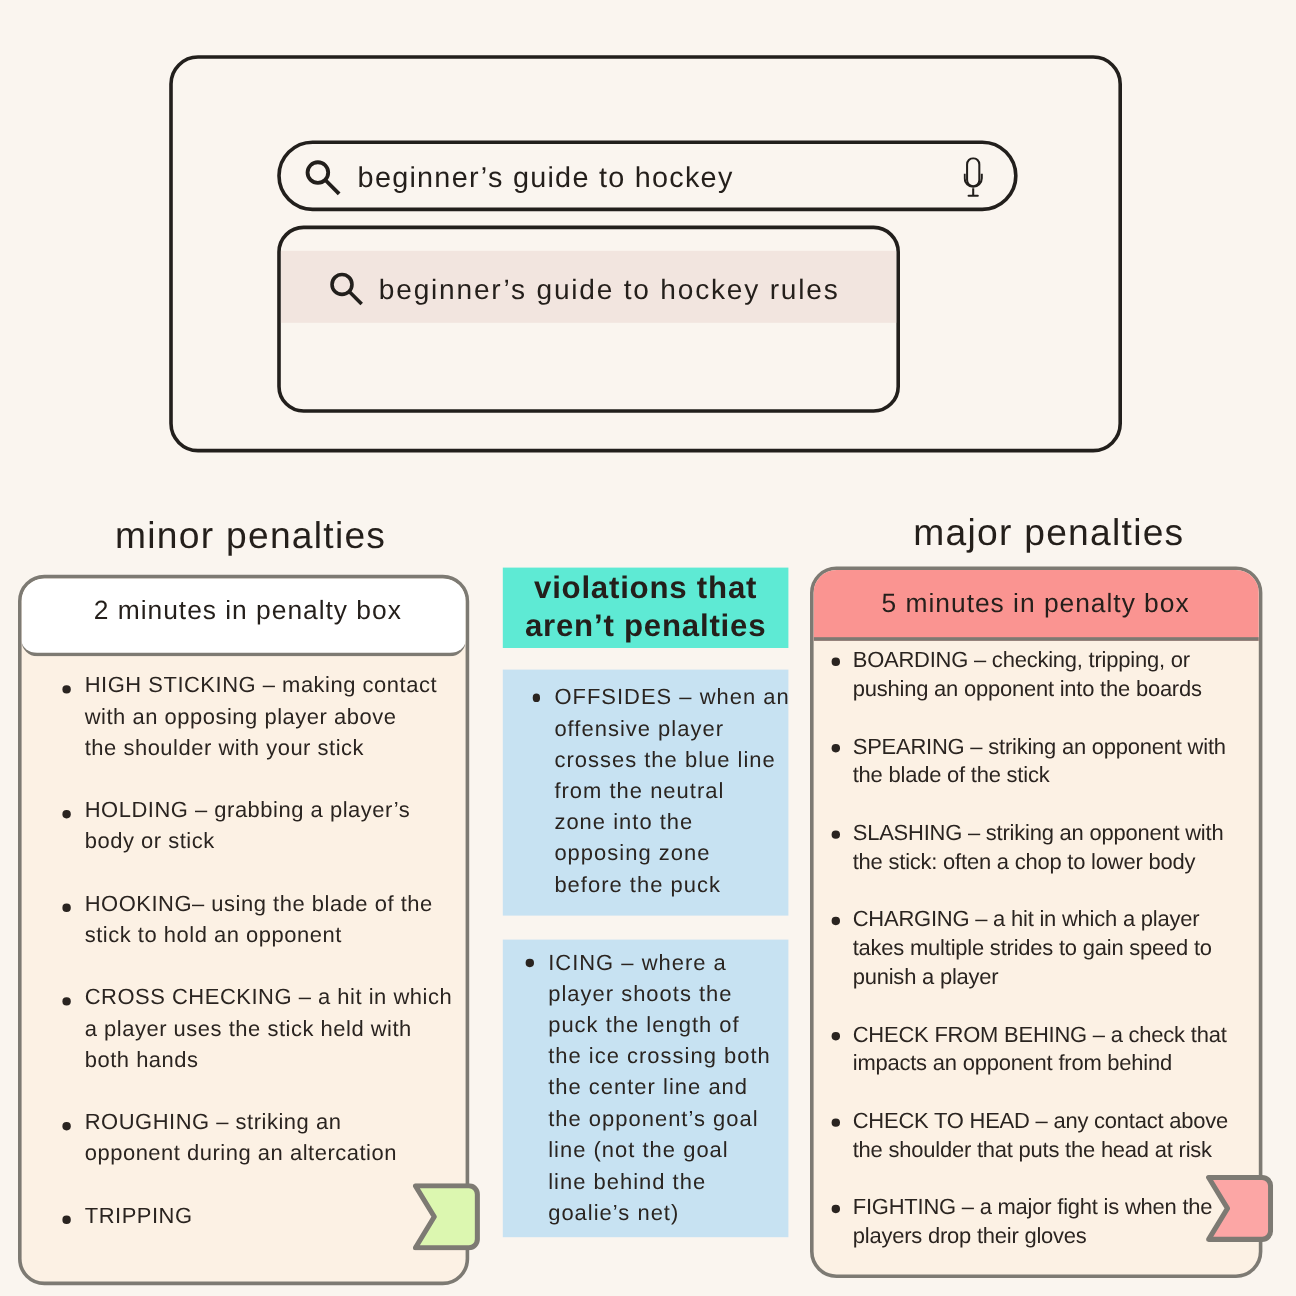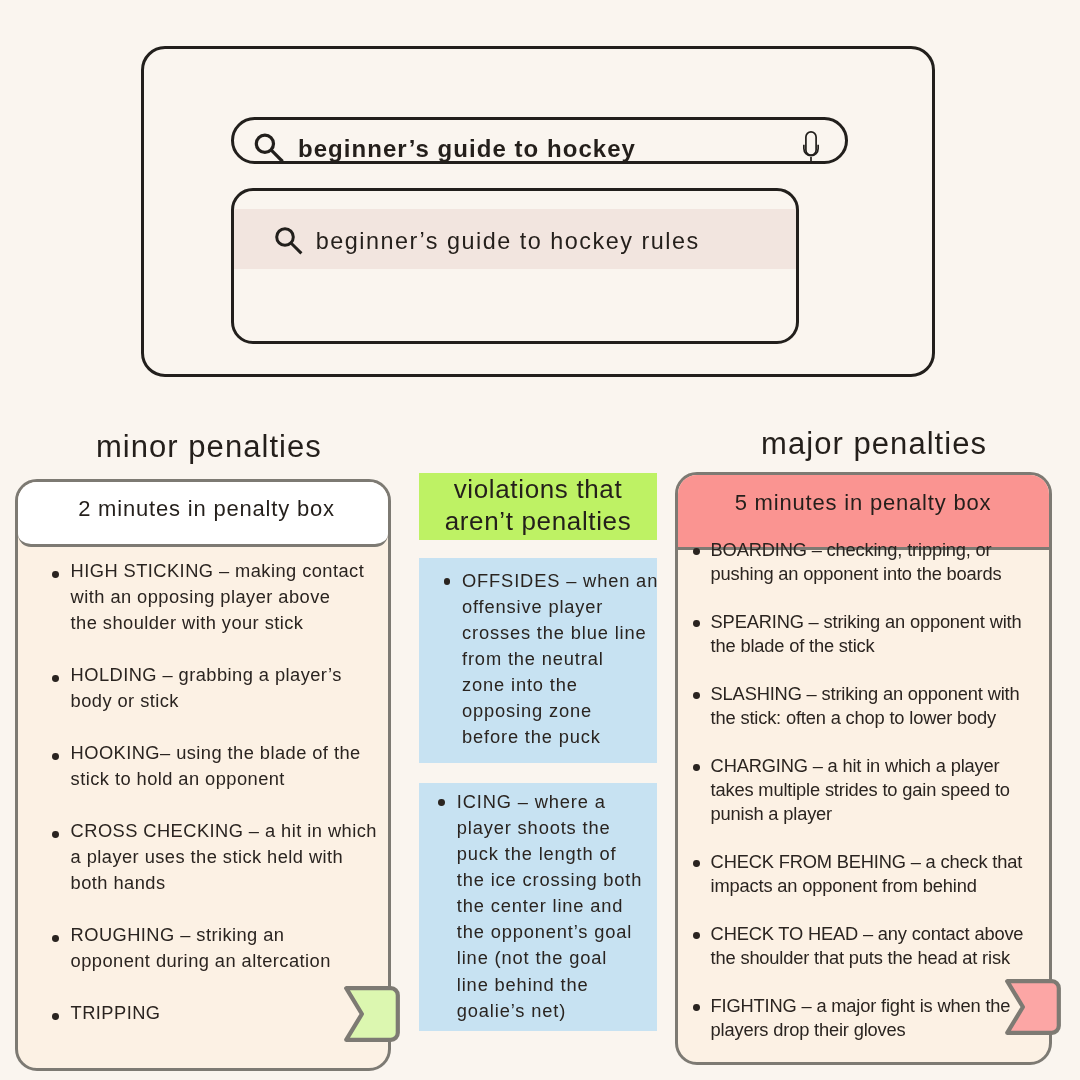--- a/index.html
+++ b/index.html
@@ -23,27 +23,27 @@
   .dot{position:absolute;top:18.4px;width:22.5px;height:22.5px;border-radius:50%;
        border:3px solid #221F1C;box-sizing:border-box;}
   #dot-red{left:22px;background:#FA2F2F;}
   #dot-yellow{left:56.4px;background:#FBDB55;}
   #dot-green{left:91px;background:#7AD456;}
   #win-title{position:absolute;left:0;right:0;top:30.8px;text-align:center;line-height:0;
     font-size:21.6px;color:#241F1B;letter-spacing:-0.28px;margin-left:-15px;}
   #close-btn{position:absolute;left:750.4px;top:19.4px;width:26px;height:26px;line-height:0;}
 
   
-  #searchbar{position:absolute;left:87px;top:68px;width:617px;height:47px;
-    border:3.4px solid #221F1C;border-radius:32px;box-sizing:border-box;background:#FAF5EF;font-weight:bold;}
+  #searchbar{position:absolute;left:87px;top:68px;width:617px;height:59px;
+    border:3.4px solid #221F1C;border-radius:32px;box-sizing:border-box;background:#FAF5EF;}
   #search-icon{position:absolute;left:19px;top:12px;width:34px;height:34px;line-height:0;}
   #search-text{position:absolute;left:64px;top:29.1px;line-height:0;font-size:24px;color:#241F1B;letter-spacing:1.05px;}
   #mic-icon{position:absolute;left:569px;top:11px;width:18px;height:35px;line-height:0;}
 
-  #suggestbox{position:absolute;left:87px;top:139px;width:568px;height:156px;
+  #suggestbox{position:absolute;left:87px;top:139px;width:519px;height:156px;
     border:3.4px solid #221F1C;border-radius:22px;box-sizing:border-box;
     background:#FAF5EF;overflow:hidden;}
   .sugg{position:absolute;left:0;right:0;height:60px;}
   .sugg .s-ico{position:absolute;left:39.5px;top:17px;width:30px;height:30px;line-height:0;}
   .sugg .s-txt{position:absolute;left:81.7px;top:31.7px;line-height:0;font-size:23.4px;color:#241F1B;letter-spacing:1.5px;}
   #sugg0{top:18px;background:#F2E5DF;}
   #sugg1{top:78px;}
 
   
   .sect-title{position:absolute;font-size:31px;line-height:0;color:#241F1B;letter-spacing:1.05px;white-space:nowrap;}
@@ -56,32 +56,32 @@
   #card-minor{left:15px;top:478.7px;width:376px;height:592.8px;}
   #card-major{left:675px;top:472px;width:377px;height:593.4px;}
   .card-head{position:absolute;left:0;right:0;top:0;
      border-bottom:3.4px solid #7D7A73;box-sizing:border-box;
      color:#241F1B;}
   .card-head .ht{position:absolute;left:0;right:0;line-height:0;text-align:center;
      font-size:22px;letter-spacing:0.81px;}
   #head-minor .ht{top:27.7px;margin-left:7px;}
   #head-major .ht{top:27.8px;margin-left:-1px;}
   #head-minor{height:64.9px;background:#ffffff;border-radius:13px;}
-  #head-major{height:75px;background:#FA9491;}
+  #head-major{height:59px;background:#FA9491;}
 
   .li{position:absolute;left:0;top:0;}
   .bullet{position:absolute;width:6.8px;height:6.8px;border-radius:50%;background:#2A2420;}
   .ln{position:absolute;font-size:18.3px;line-height:0;color:#2A2420;white-space:nowrap;}
   #list-minor .ln{letter-spacing:0.44px;}
   #list-major .ln{letter-spacing:-0.17px;}
   .mid-box .ln{letter-spacing:0.85px;}
 
   
   #mid-head{position:absolute;left:419px;top:473px;width:238px;height:66.5px;
-     background:#bef264;box-sizing:border-box;}
+     background:#5eead4;box-sizing:border-box;font-weight:bold;}
   #mid-head div{position:absolute;left:0;right:0;text-align:center;line-height:0;
      font-size:26px;color:#241F1B;letter-spacing:0.65px;}
   #mid-head div:nth-child(1){top:15.5px;}
   #mid-head div:nth-child(2){top:47.6px;}
   .mid-box{position:absolute;left:419px;width:238px;background:#C7E2F2;box-sizing:border-box;text-align:center;}
   #mid-box-0{top:558px;height:205px;}
   #mid-box-1{top:783px;height:248px;}
 
   
   .ribbon{position:absolute;line-height:0;}

